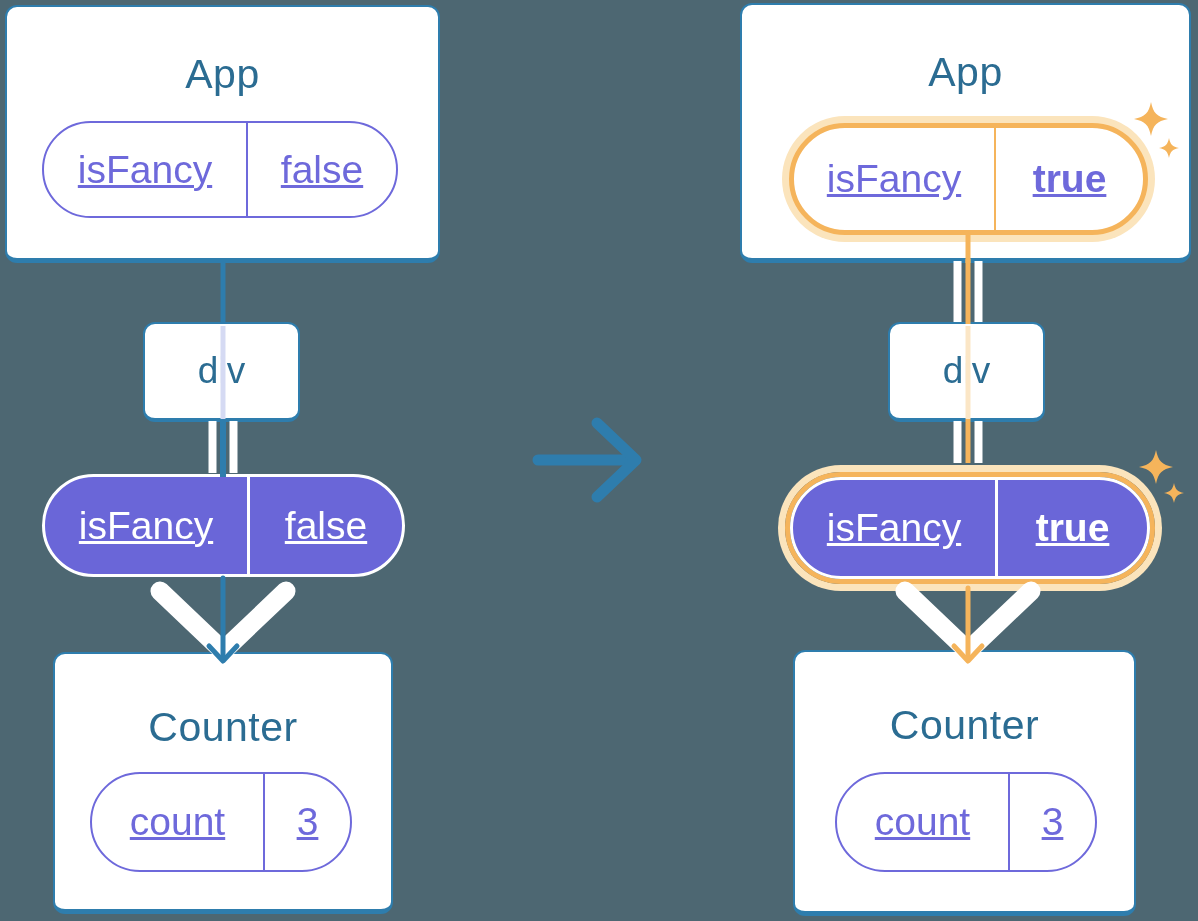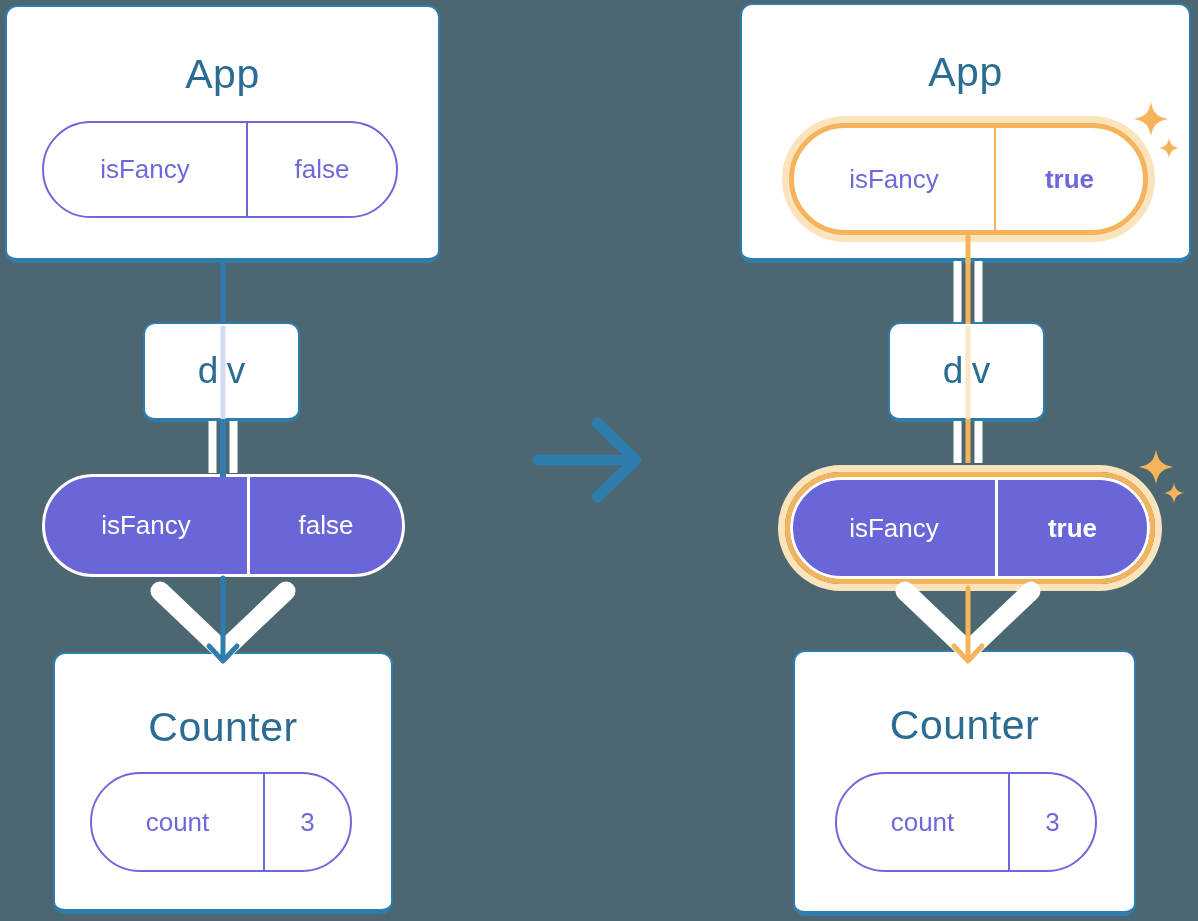--- a/index.html
+++ b/index.html
@@ -23,21 +23,21 @@
     border-radius:12px; box-sizing:border-box;
     display:flex; align-items:center; justify-content:center;
     color:#2b6c92; font-size:37px; font-weight:500;
   }
   .pill {
     position:absolute; display:flex; box-sizing:border-box;
     border-radius:999px; overflow:hidden;
   }
   .seg {
     display:flex; align-items:center; justify-content:center;
-    font-size:26px; box-sizing:border-box; height:100%;
+    font-size:39px; box-sizing:border-box; height:100%;text-decoration:underline;
   }
   
   .pill-outline { background:#ffffff; border:2px solid #6e69db; color:#6e69db; }
   .pill-outline .seg-left { border-right:2px solid #6e69db; }
   
   .pill-solid { background:#6a66d8; border:3px solid #ffffff; color:#ffffff; }
   .pill-solid .seg-left { border-right:3px solid #ffffff; }
   
   .hl {
     border:5px solid #f5b45b;

